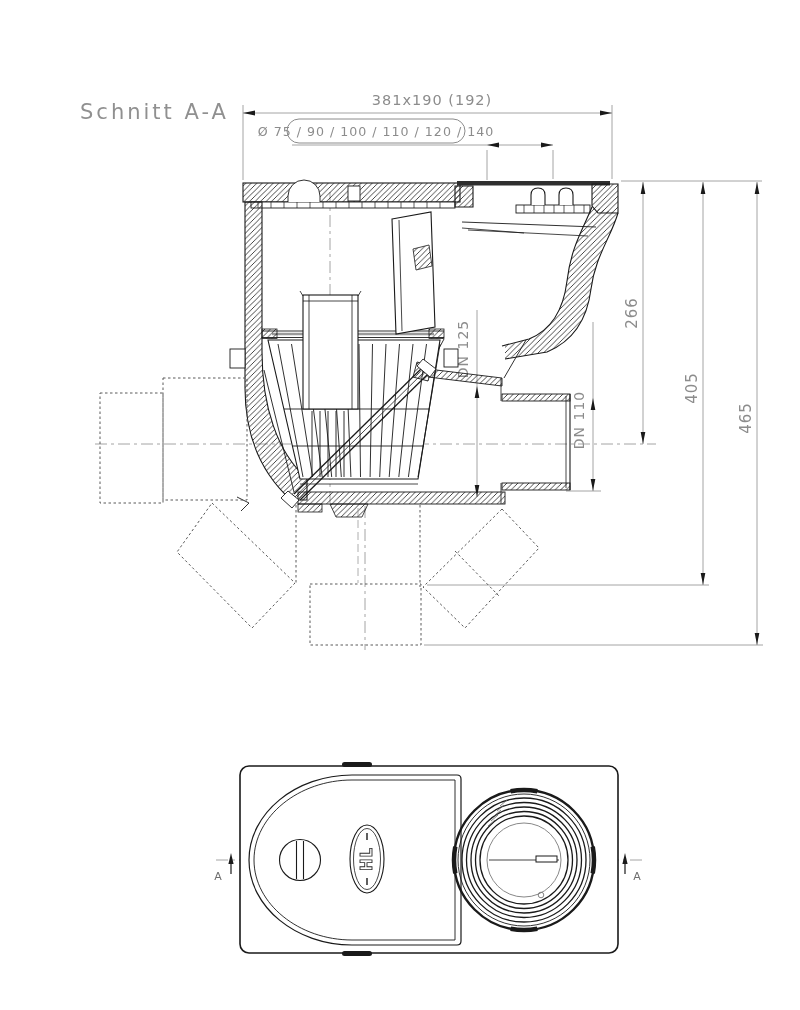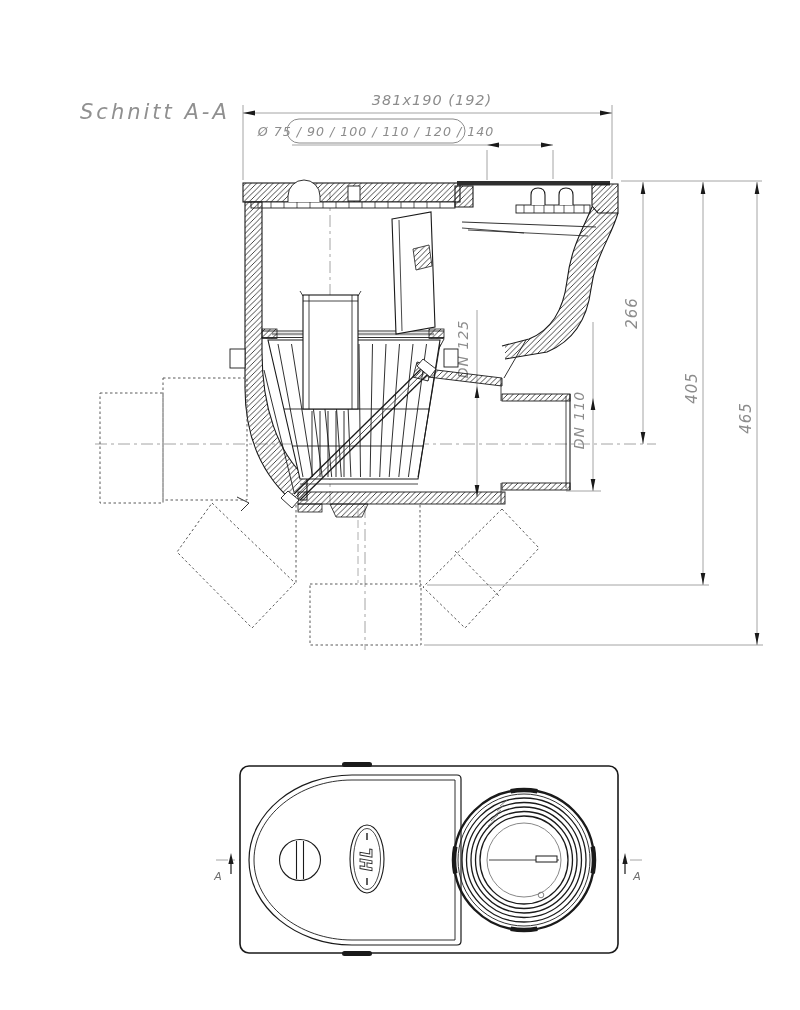--- a/index.html
+++ b/index.html
@@ -1,17 +1,17 @@
 <!DOCTYPE html>
 <html><head>
 <meta charset="utf-8">
 <style>
   html,body{margin:0;padding:0;background:#fff;}
   .canvas{position:relative;width:800px;height:1010px;background:#ffffff;overflow:hidden;
-          font-family:"DejaVu Sans",sans-serif;font-style:italic;}
+          font-family:"DejaVu Sans",sans-serif;}
   svg{position:absolute;left:0;top:0;}
   text{font-family:"DejaVu Sans",sans-serif;}
   .dimtxt{fill:#8c8c8c;letter-spacing:1px;}
   .title{fill:#909090;letter-spacing:3px;}
   .mark{fill:#6e6e6e;}
 </style>
 </head>
 <body>
 
 <div class="canvas">

